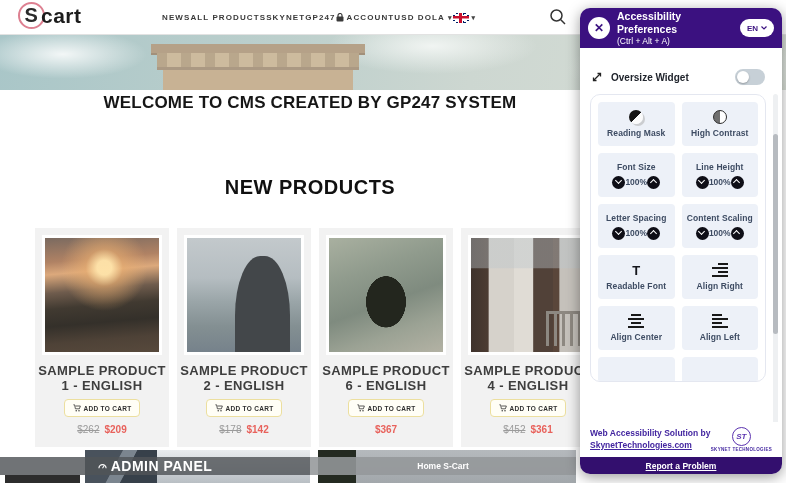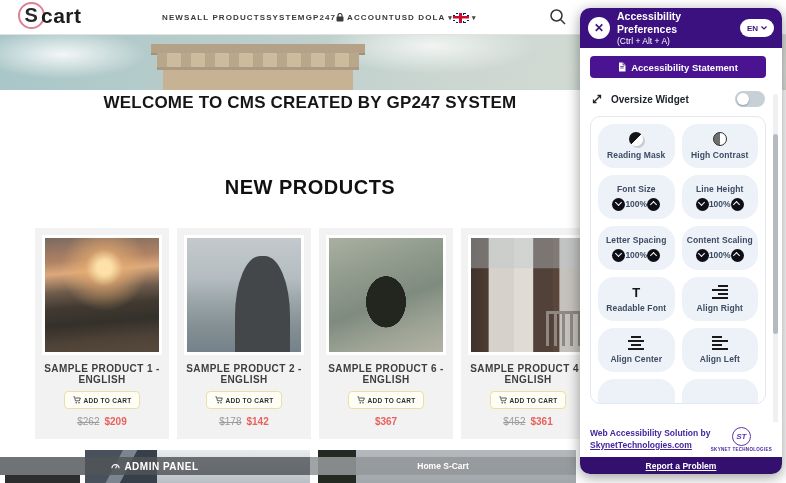--- a/index.html
+++ b/index.html
@@ -65,42 +65,42 @@
       background:#43474a; border-radius:46% 46% 6% 6% / 58% 58% 4% 4%; }
   .pimg3 { background:
       radial-gradient(ellipse 28% 36% at 50% 56%, #23261e 0 62%, transparent 63%),
       linear-gradient(160deg,#a9b0a0 0%, #909b8d 30%, #7f8b7f 55%, #9ba294 76%, #b3b2a4 100%); }
   .pimg4 { background:
       linear-gradient(180deg, rgba(188,198,204,.4) 0 26%, transparent 27%),
       linear-gradient(90deg,#3f332c 0%, #4c3c32 15%, #d6d2cb 16% 38%, #e0dcd5 38% 54%, #514138 55% 72%, #5a463a 72% 77%, #c5c1bb 78% 100%); }
   .pimg4::after { content:""; position:absolute; right:1%; bottom:5%; width:33%; height:28%;
       border-top:3px solid #8d8881;
       background: repeating-linear-gradient(90deg,#8d8881 0 3px, transparent 3px 8px); }
-  .pname { font-size:10px; font-weight:700; color:#3e3e3e; letter-spacing:.4px; cursor:pointer; }
+  .pname { font-size:13px; font-weight:700; color:#3e3e3e; letter-spacing:.4px; cursor:pointer; }
   .add-btn { display:inline-flex; align-items:center; gap:3px; margin-top:6px; cursor:pointer;
              background:#fffef6; border:1px solid #ecdf9f; border-radius:4px; padding:4px 8px;
              font-size:6.5px; font-weight:700; color:#2f2f2f; letter-spacing:.3px; }
   .prices { margin-top:7px; font-size:10px; }
   .old-price { color:#9b9b9b; text-decoration:line-through; margin-right:5px; }
   .new-price { color:#e8625c; font-weight:700; }
 
   
   .banners { position:absolute; top:450px; left:0; width:576px; height:33px; }
   .bimg1 { position:absolute; left:85px; top:0; width:225px; height:33px;
            background: linear-gradient(180deg,#e9ecef 0%, #ccd1d5 60%, #b9bfc4 100%); }
   .bimg1::before { content:""; position:absolute; left:0; bottom:0; width:72px; height:100%;
            background: linear-gradient(118deg,#49525c 0 42%, #7b858f 43% 58%, #37404a 59% 100%); }
   .bimg2 { position:absolute; left:318px; top:0; width:258px; height:33px;
            background: linear-gradient(180deg,#b5b9bd 0%, #a2a7ab 100%); }
   .bimg2::before { content:""; position:absolute; left:0; bottom:0; width:38px; height:100%;
            background:#242a21; }
   .bimg0 { position:absolute; left:5px; top:25px; width:75px; height:8px; background:#2d2d2d; }
   .banner-bar { position:absolute; top:7px; left:0; width:576px; height:18px; display:flex; }
   .bar-seg1 { width:310px; background:rgba(80,84,88,.82); display:flex; align-items:center;
-              justify-content:center; gap:4px; color:#fff; font-size:10px; font-weight:700;
+              justify-content:center; gap:4px; color:#fff; font-size:14px; font-weight:700;
               letter-spacing:.5px; cursor:pointer; }
   .bar-seg2 { flex:1; background:rgba(148,151,154,.88); display:flex; align-items:center;
               justify-content:center; color:#fff; font-size:8.5px; font-weight:700; cursor:pointer; }
 
   
   .panel { position:absolute; left:580px; top:8px; width:202px; height:466px; background:#fff;
            border-radius:10px; box-shadow:0 3px 14px rgba(0,0,0,.4); z-index:10;
            display:flex; flex-direction:column; overflow:hidden; }
   .panel-header { background:#3b1180; height:40px; flex:0 0 auto; display:flex; align-items:center;
            padding:0 8px; gap:7px; }
@@ -117,21 +117,21 @@
            border-radius:4px; font-size:9.5px; font-weight:700; display:flex; align-items:center;
            justify-content:center; gap:5px; cursor:pointer; font-family:inherit; }
   .oversize-row { display:flex; align-items:center; gap:8px; margin:13px 1px 9px; }
   .oversize-label { flex:1; font-size:10px; font-weight:600; color:#20242c; }
   .toggle { width:30px; height:16px; border-radius:8px; background:#c7d0d7; position:relative; cursor:pointer; }
   .toggle::after { content:""; position:absolute; left:2px; top:2px; width:12px; height:12px;
            border-radius:50%; background:#fff; box-shadow:0 1px 2px rgba(0,0,0,.25); }
   .tiles-box { border:1px solid #e4e7f0; border-radius:10px; padding:7px; height:288px;
            display:grid; grid-template-columns:1fr 1fr; gap:7px; overflow:hidden;
            align-content:start; }
-  .tile { background:#edf1f8; border-radius:16px; height:44px; display:flex; flex-direction:column;
+  .tile { background:#edf1f8; border-radius:4px; height:44px; display:flex; flex-direction:column;
            align-items:center; justify-content:center; gap:4px; font-size:8.5px; color:#3e4c63;
            font-weight:600; cursor:pointer; }
   .tile-label { letter-spacing:.1px; }
   .stepper { display:flex; align-items:center; }
   .step-btn { width:13px; height:13px; border-radius:50%; background:#0e0e16; position:relative; cursor:pointer; }
   .step-btn i { position:absolute; width:5px; height:5px; border-left:1.5px solid #fff;
            border-bottom:1.5px solid #fff; left:3.5px; }
   .step-btn .dn { transform:rotate(-45deg); top:2.5px; }
   .step-btn .up { transform:rotate(135deg); top:4.5px; }
   .step-value { font-size:8.5px; }
@@ -169,21 +169,21 @@
 <body>
 
 <div class="topbar">
   <div class="logo">
     <span class="logo-s">S</span>
       <span>cart</span>
   </div>
   <div class="nav">
     <span class="nav-item">NEWS</span>
     <span class="nav-item">ALL PRODUCTS</span>
-    <span class="nav-item">SYSTEM</span>
+    <span class="nav-item">SKYNET</span>
     <span class="nav-item">GP247</span>
     <span class="nav-item">
       <svg width="8" height="9" viewBox="0 0 8 9">
           <rect x="0.5" y="3.5" width="7" height="5" rx="1" fill="#3a3a3a"></rect>
           <path d="M2 4V2.5a2 2 0 014 0V4" fill="none" stroke="#3a3a3a" stroke-width="1.2"></path>
         </svg>
       <span>ACCOUNT</span>
     </span>
     <span class="nav-item">
       <span>USD DOLA</span>
@@ -314,29 +314,20 @@
     </div>
     <div class="lang-pill">
       <span>EN</span>
       <svg width="6" height="4" viewBox="0 0 6 4">
           <path d="M0.5 0.5L3 3L5.5 0.5" fill="none" stroke="#3b1180" stroke-width="1.2"></path>
         </svg>
     </div>
   </div>
 
   <div class="panel-body">
-    <button class="statement-btn">
-      <svg width="8" height="10" viewBox="0 0 8 10">
-          <path d="M1 0.5h4l2.5 2.5v6.5h-6.5z" fill="#fff"></path>
-          <path d="M5 0.5V3h2.5" fill="none" stroke="#4a1392" stroke-width="0.8"></path>
-          <line x1="2.2" y1="4.5" x2="5.8" y2="4.5" stroke="#4a1392" stroke-width="0.7"></line>
-          <line x1="2.2" y1="6" x2="5.8" y2="6" stroke="#4a1392" stroke-width="0.7"></line>
-        </svg>
-      <span>Accessibility Statement</span>
-    </button>
 
     <div class="oversize-row">
       <svg width="12" height="12" viewBox="0 0 12 12">
           <line x1="2.5" y1="9.5" x2="9.5" y2="2.5" stroke="#222" stroke-width="1.3"></line>
           <path d="M6.5 2.5h3v3" fill="none" stroke="#222" stroke-width="1.3"></path>
           <path d="M5.5 9.5h-3v-3" fill="none" stroke="#222" stroke-width="1.3"></path>
         </svg>
       <span class="oversize-label">Oversize Widget</span>
       <span class="toggle"></span>
     </div>

